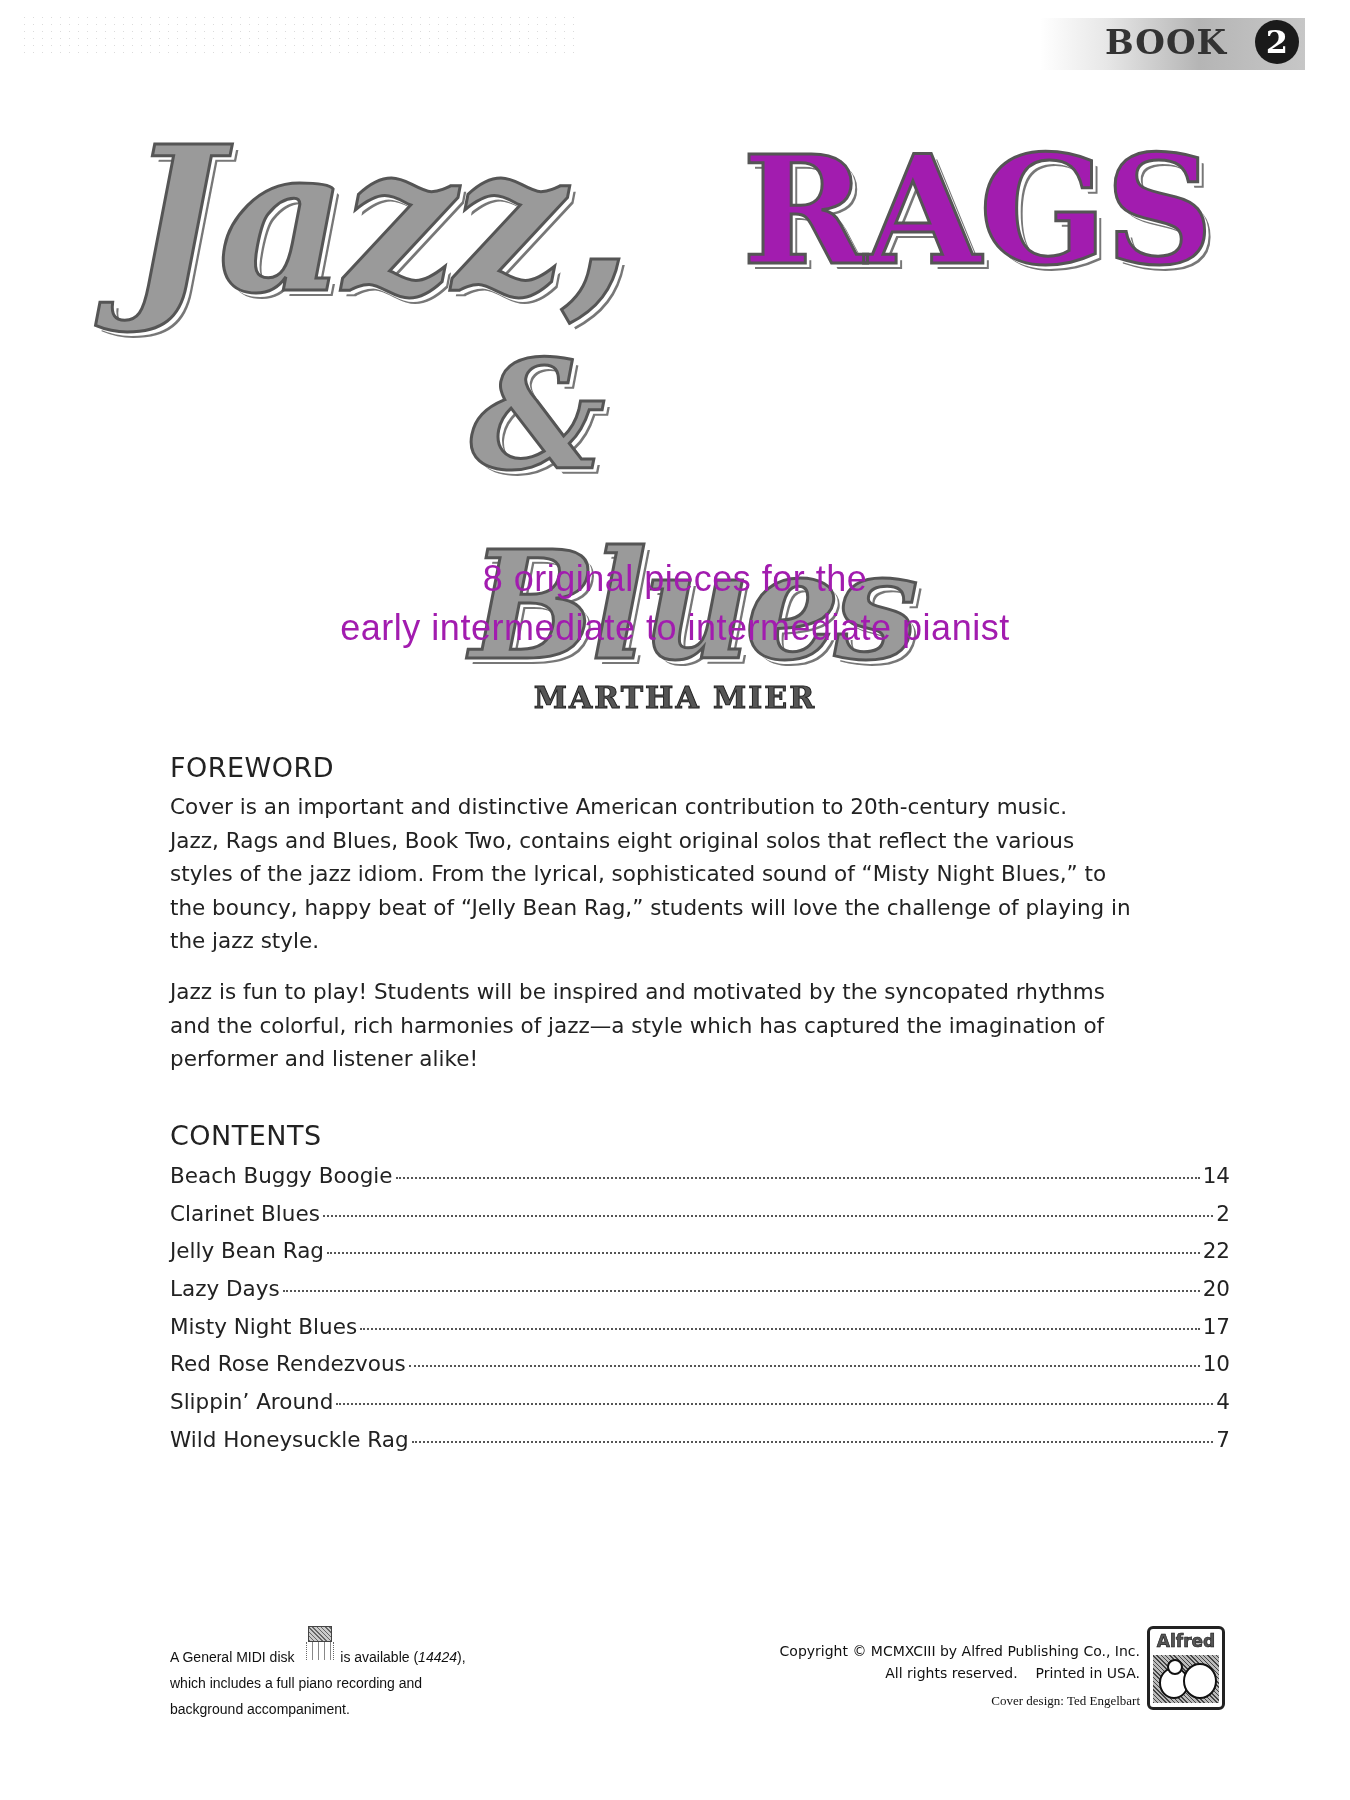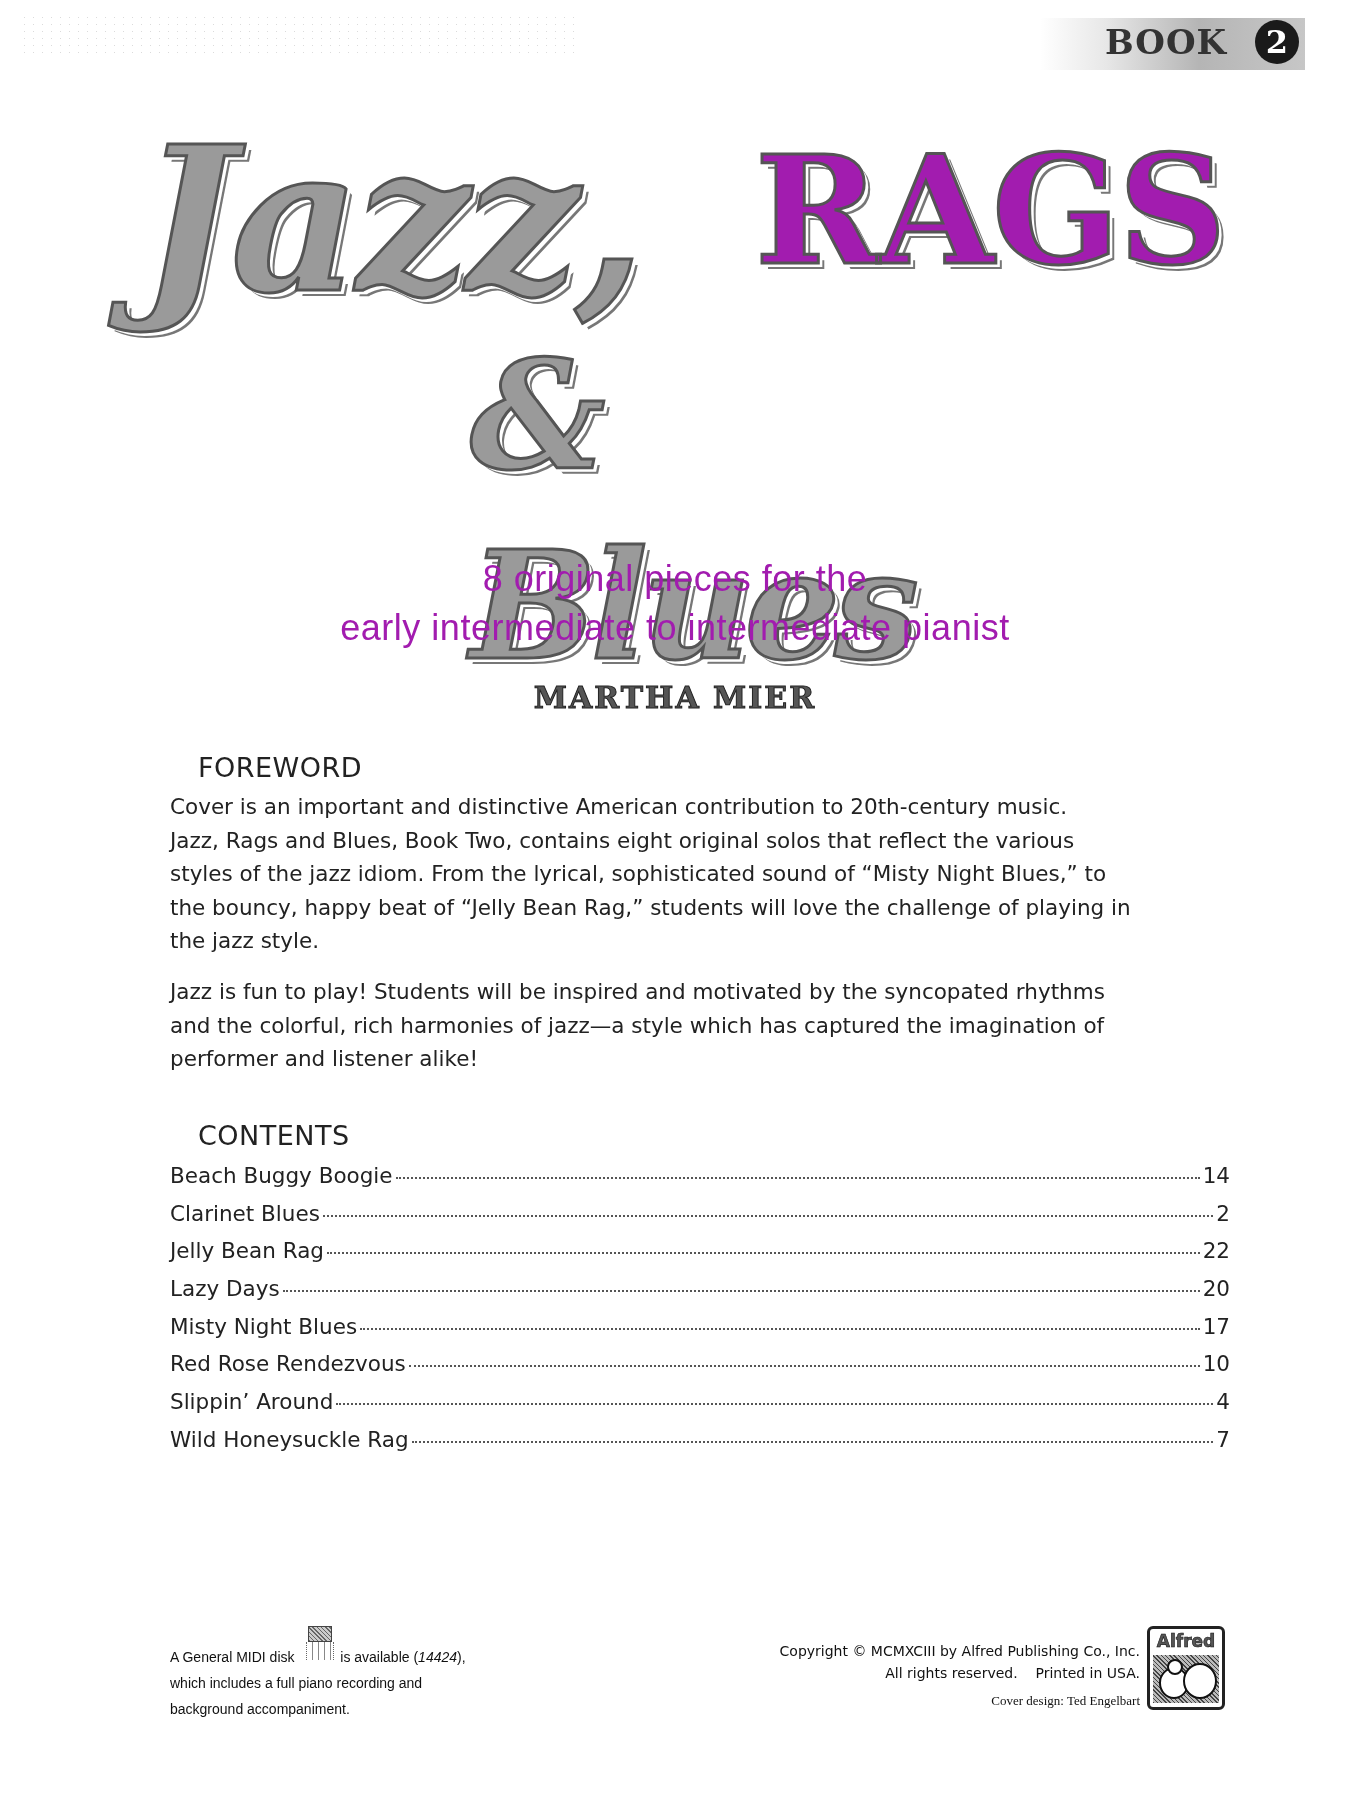--- a/index.html
+++ b/index.html
@@ -7,35 +7,35 @@
 
     .speckle { position: absolute; left: 20px; top: 14px; width: 560px; height: 40px;
       background-image: radial-gradient(#999 0.8px, transparent 1px);
       background-size: 9px 7px; opacity: 0.35; }
     .book-badge { position: absolute; left: 1040px; top: 18px; width: 265px; height: 52px;
       background: linear-gradient(90deg, rgba(255,255,255,0) 0%, rgba(160,160,160,0.25) 25%, rgba(120,120,120,0.55) 60%, rgba(130,130,130,0.45) 100%); }
     .book-text { position: absolute; left: 1105px; top: 22px; font-family: "DejaVu Serif", serif; font-weight: bold; font-size: 34px; letter-spacing: 1px; color: #333; }
     .book-num { position: absolute; left: 1255px; top: 20px; width: 44px; height: 44px; border-radius: 50%; background: #1a1a1a; color: #fff;
       font-family: "DejaVu Serif", serif; font-weight: bold; font-size: 32px; text-align: center; line-height: 44px; }
 
-    .title-line1 { position: absolute; top: 100px; left: 140px; width: 1080px; height: 240px; text-align: right; }
+    .title-line1 { position: absolute; top: 100px; left: 127px; width: 1080px; height: 240px; text-align: right; }
     .title-jazz { position: absolute; left: 0; top: 0; font-family: "DejaVu Serif", serif; font-style: italic; font-weight: bold; font-size: 200px; line-height: 240px;
       color: #9a9a9a; -webkit-text-stroke: 3px #555; letter-spacing: -4px; text-shadow: 4px 4px 0 #fff, 6px 6px 0 #777; }
     .title-rags { position: absolute; left: 615px; top: 10px; font-family: "DejaVu Serif", serif; font-weight: bold; font-size: 150px; line-height: 200px;
       color: #a21caf; -webkit-text-stroke: 3px #555; letter-spacing: -2px; text-shadow: 4px 4px 0 #fff, 6px 6px 0 #777; }
     .title-line2 { position: absolute; left: 470px; top: 320px; width: 560px; height: 200px; }
     .title-blues { position: absolute; left: 0; top: 0; font-family: "DejaVu Serif", serif; font-style: italic; font-weight: bold; font-size: 150px; line-height: 190px;
       color: #9a9a9a; -webkit-text-stroke: 3px #555; letter-spacing: -6px; text-shadow: 4px 4px 0 #fff, 6px 6px 0 #777; }
 
     .subtitle { position: absolute; left: 0; width: 1350px; text-align: center; font-family: Liberation Sans, sans-serif; font-weight: 300; font-size: 36px; color: #a21caf; letter-spacing: 0.5px; }
     .sub1 { top: 558px; }
     .sub2 { top: 607px; }
     .author { position: absolute; left: 0; width: 1350px; top: 680px; text-align: center; font-family: "DejaVu Serif", serif; font-weight: bold; font-size: 30px; letter-spacing: 2px; color: #555; -webkit-text-stroke: 1px #222; }
 
-    .section-head { position: absolute; left: 170px; font-family: "DejaVu Sans", sans-serif; font-size: 27px; color: #222; letter-spacing: 0.5px; margin-left: 28px; }
+    .section-head { position: absolute; left: 170px; font-family: "DejaVu Sans", sans-serif; font-size: 27px; color: #222; letter-spacing: 0.5px; }
     .foreword-head { top: 752px; }
     .contents-head { top: 1120px; }
 
     .paragraph { position: absolute; left: 170px; width: 1060px; font-family: "DejaVu Sans", sans-serif; font-size: 21.5px; line-height: 33.5px; color: #222; }
     .para1 { top: 790px; }
     .para2 { top: 975px; }
     .para-line { display: block; white-space: nowrap; }
 
     .toc { position: absolute; left: 170px; top: 1163px; width: 1060px; }
     .toc-row { display: flex; align-items: baseline; height: 37.7px; font-family: "DejaVu Sans", sans-serif; font-size: 21.5px; color: #222; }

